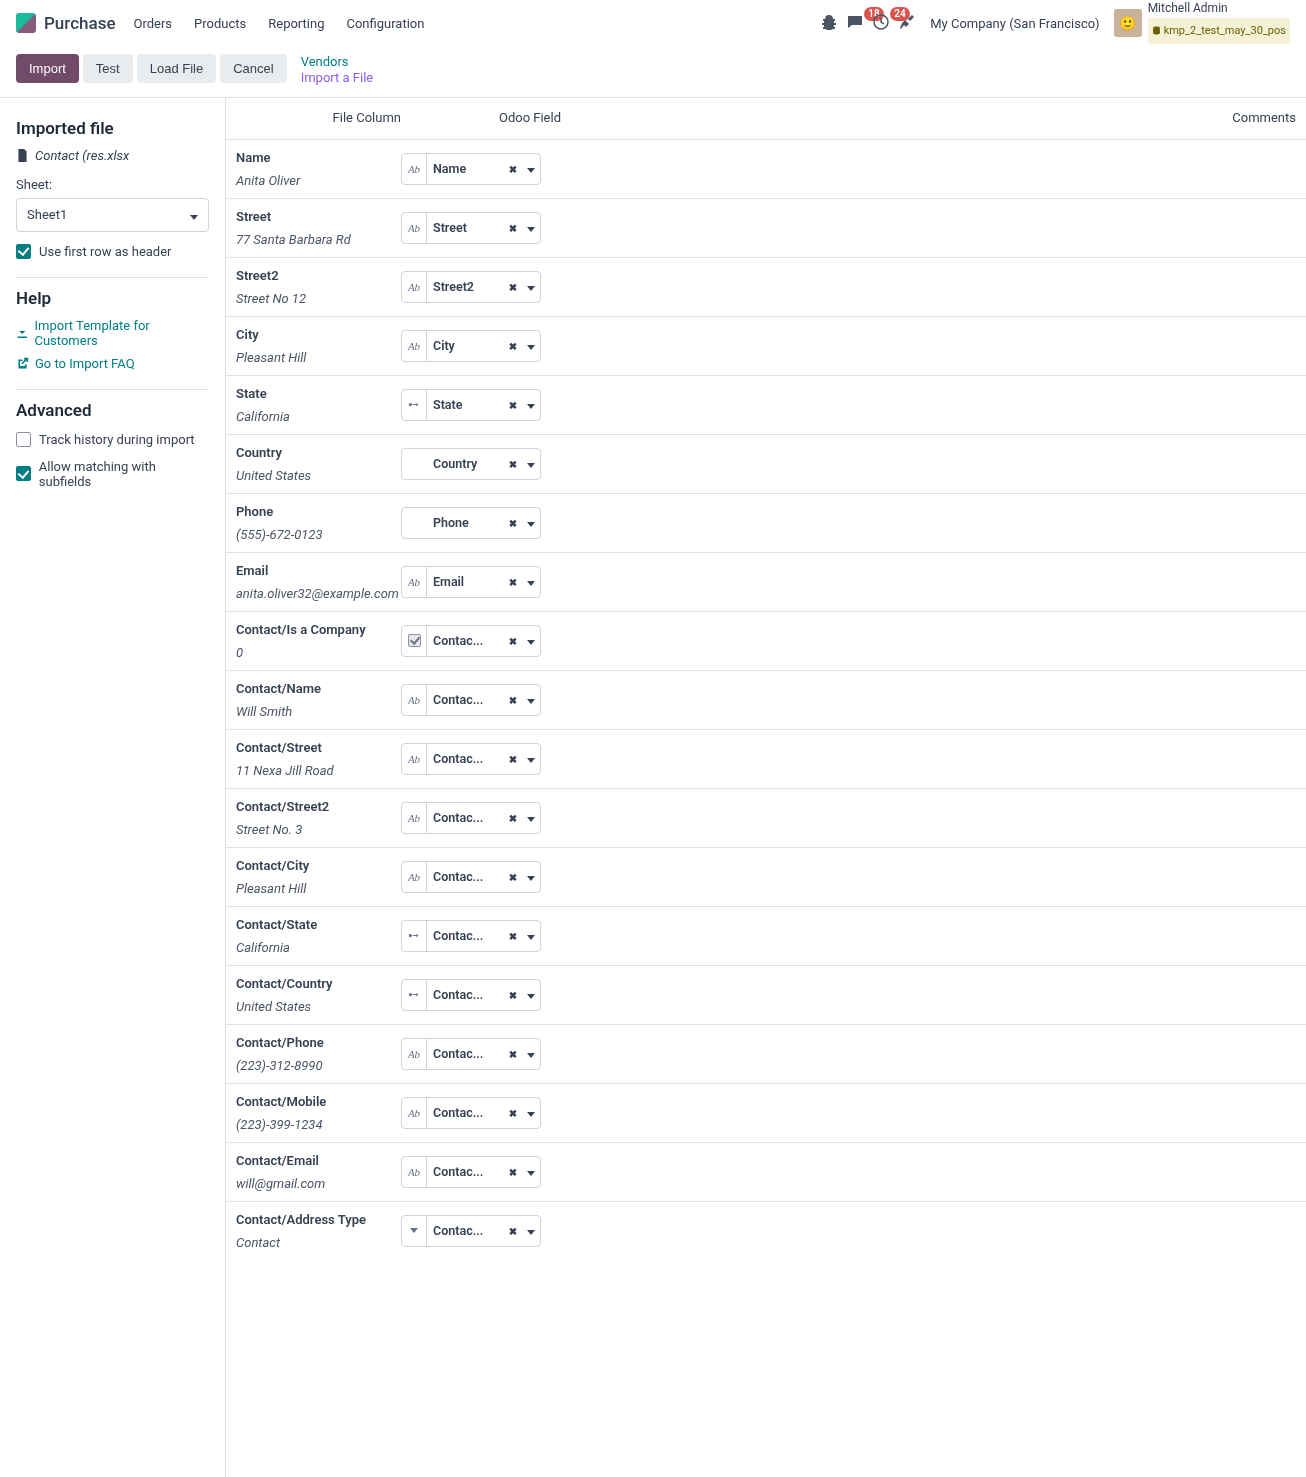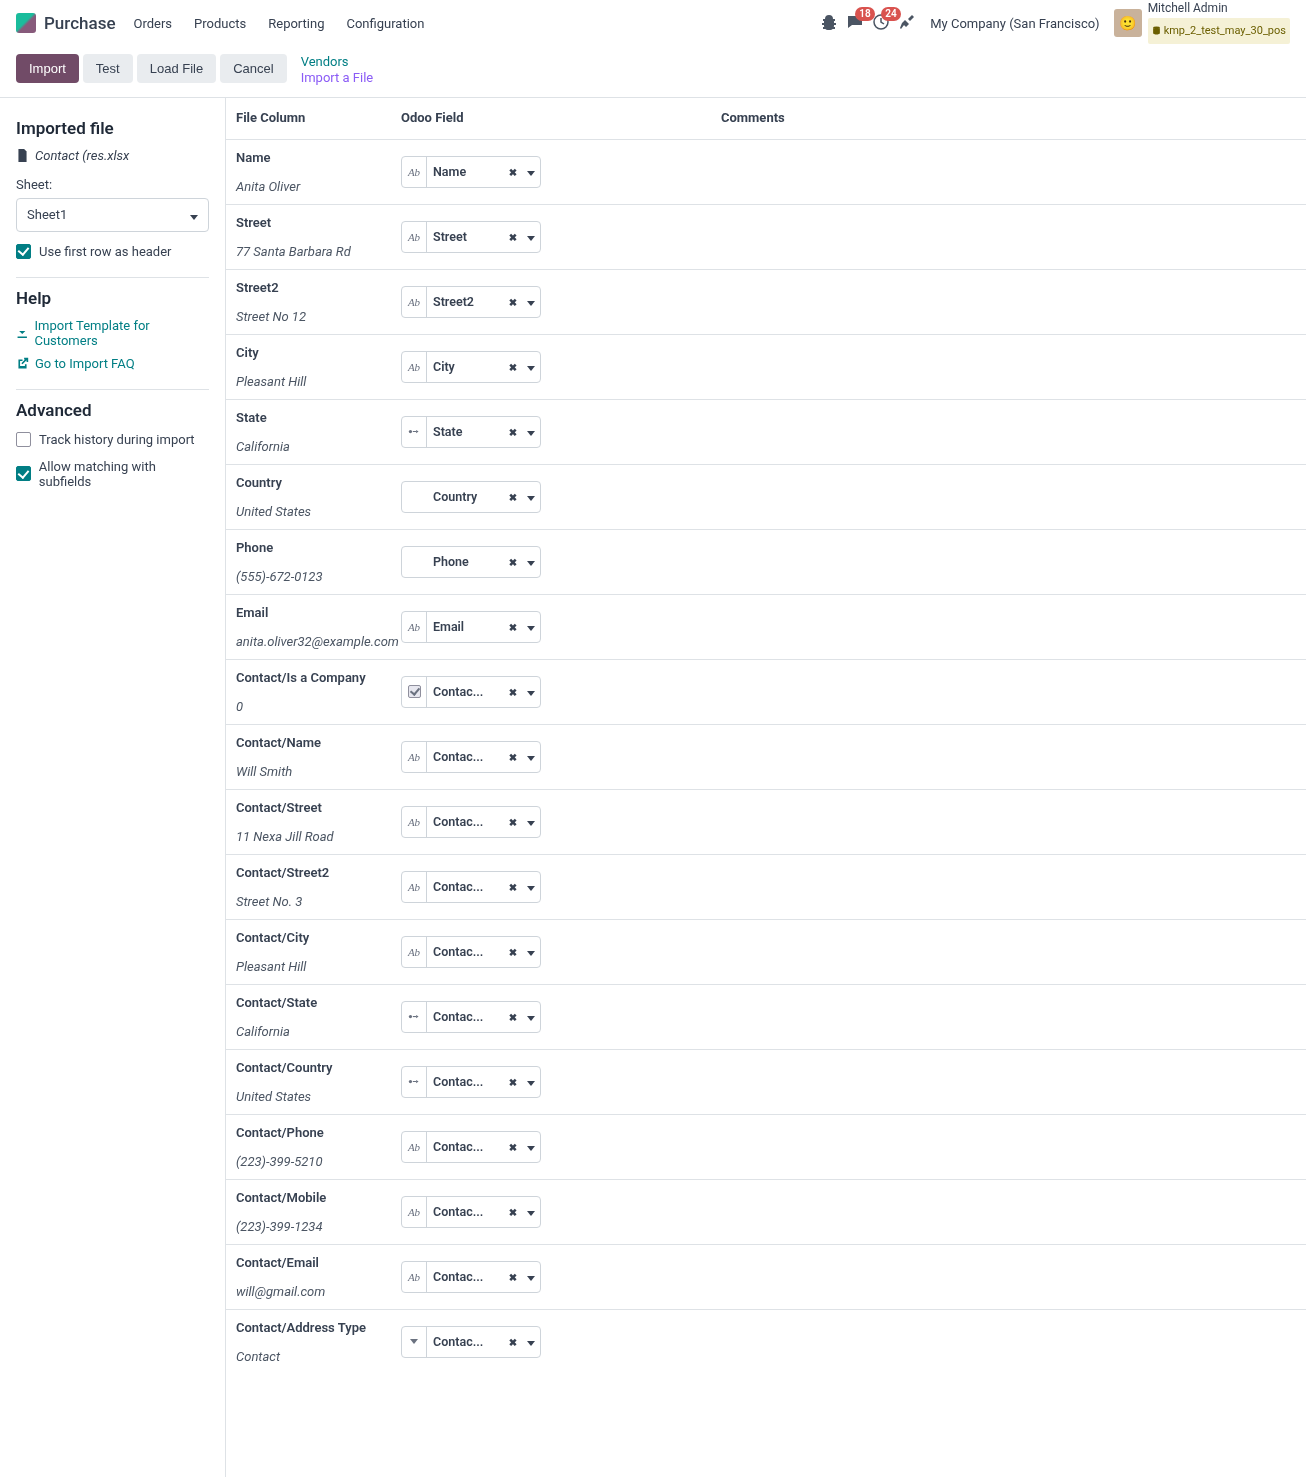--- a/index.html
+++ b/index.html
@@ -14,21 +14,21 @@
   
   .navbar{display:flex;align-items:center;height:46px;padding:0 16px;background:#fff;}
   .brand-icon{width:20px;height:20px;border-radius:3px;
         background:linear-gradient(135deg,#1abc9c 0%,#1abc9c 45%,#875A7B 55%,#875A7B 100%);
         margin-right:8px;}
   .brand{font-size:17px;font-weight:500;color:#374151;margin-right:18px;}
   .nav-item{color:#374151;margin-right:22px;cursor:pointer;}
   .spacer{flex:1;}
   .sys-icon{width:18px;text-align:center;color:#4b5563;margin-left:8px;position:relative;cursor:pointer;}
   .sys-icon svg{width:16px;height:16px;fill:currentColor;}
-  .badge{position:absolute;top:-7px;left:9px;background:#d9534f;color:#fff;
+  .badge{position:absolute;top:-7px;left:18px;background:#d9534f;color:#fff;
          font-size:10px;line-height:14px;height:14px;min-width:18px;padding:0 4px;
          border-radius:8px;font-weight:600;text-align:center;}
   .company{margin-left:14px;color:#374151;cursor:pointer;}
   .user-block{display:flex;align-items:center;margin-left:14px;cursor:pointer;}
   .avatar{width:28px;height:28px;border-radius:3px;background:#c9b29b;margin-right:6px;
           display:flex;align-items:center;justify-content:center;font-size:14px;}
   .user-texts{display:flex;flex-direction:column;line-height:1.1;}
   .user-name{font-size:12px;color:#374151;}
   .db-chip{font-size:11px;background:#f5f1d6;color:#6b5f00;padding:7px 4px;border-radius:2px;
            display:inline-flex;align-items:center;gap:3px;margin-top:2px;}
@@ -57,29 +57,29 @@
        align-items:center;justify-content:center;}
   .chk.checked{background:var(--teal);border-color:var(--teal);}
   .chk.checked::after{content:"";width:5px;height:8px;border:solid #fff;border-width:0 2px 2px 0;
        transform:rotate(40deg);margin-bottom:2px;}
   .divider{height:1px;background:var(--border);margin:18px 0 10px 0;}
   .link-row{display:flex;align-items:center;gap:6px;margin-top:8px;cursor:pointer;color:var(--teal);}
   .link-row svg{width:13px;height:13px;fill:var(--teal);}
 
   
   .main{flex:1;border-left:1px solid var(--border);}
-  .headers{display:flex;padding:12px 10px 14px 10px;font-weight:700;font-size:13px;
-           color:#374151;}
+  .headers{display:flex;padding:12px 10px 14px 10px;font-weight:400;font-size:13px;
+           color:#374151;text-align:right;}
   .col-file{width:165px;}
   .col-field{width:160px;margin-right:160px;}
   .col-comments{flex:1;}
   .row{display:flex;align-items:center;padding:10px 10px;border-top:1px solid var(--border);}
   .row .col-file{display:flex;flex-direction:column;}
   .row .fc-name{font-weight:600;color:#374151;}
-  .row .fc-sample{font-style:italic;color:#4b5563;margin-top:14px;}
+  .row .fc-sample{font-style:italic;color:#4b5563;margin-top:8px;}
   .odoo-field{width:140px;height:32px;border:1px solid #ced4da;border-radius:4px;
               display:flex;align-items:center;background:#fff;overflow:hidden;}
   .type-cell{width:25px;min-width:25px;border-right:1px solid #ced4da;height:100%;
              display:flex;align-items:center;justify-content:center;color:#6b7280;font-size:11px;}
   .type-cell.empty{border-right:none;}
   .type-cell svg{width:13px;height:13px;fill:#6b7280;}
   .of-label{flex:1;padding:0 6px;font-weight:600;font-size:12.5px;white-space:nowrap;
             overflow:hidden;text-overflow:ellipsis;color:#374151;cursor:pointer;}
   .of-clear{width:18px;text-align:center;cursor:pointer;color:#374151;font-weight:700;}
   .of-caret{width:18px;text-align:center;cursor:pointer;color:#374151;}
@@ -418,21 +418,21 @@
               </svg>
             </div>
             <span class="of-label">Contac...</span>
             <span class="of-clear x-mark"></span>
             <span class="of-caret"><span class="caret-down"></span></span>
           </div>
         </div>
         <div class="row">
           <div class="col-file">
             <span class="fc-name">Contact/Phone</span>
-            <span class="fc-sample">(223)-399-5210</span>
+            <span class="fc-sample">(223)-312-8990</span>
           </div>
           <div class="odoo-field">
             <div class="type-cell">
               <span style="font-family:serif;font-style:italic;">Ab</span>
             </div>
             <span class="of-label">Contac...</span>
             <span class="of-clear x-mark"></span>
             <span class="of-caret"><span class="caret-down"></span></span>
           </div>
         </div>

